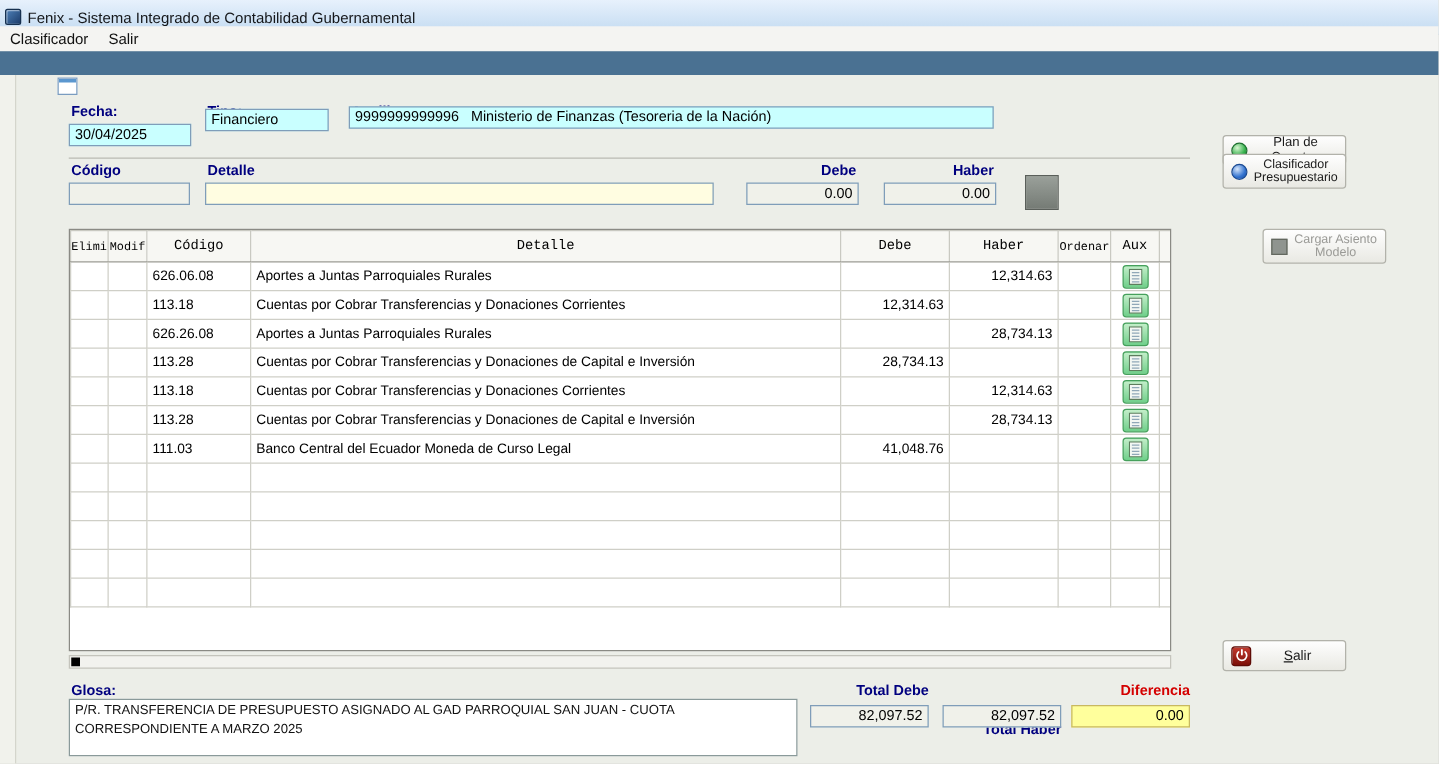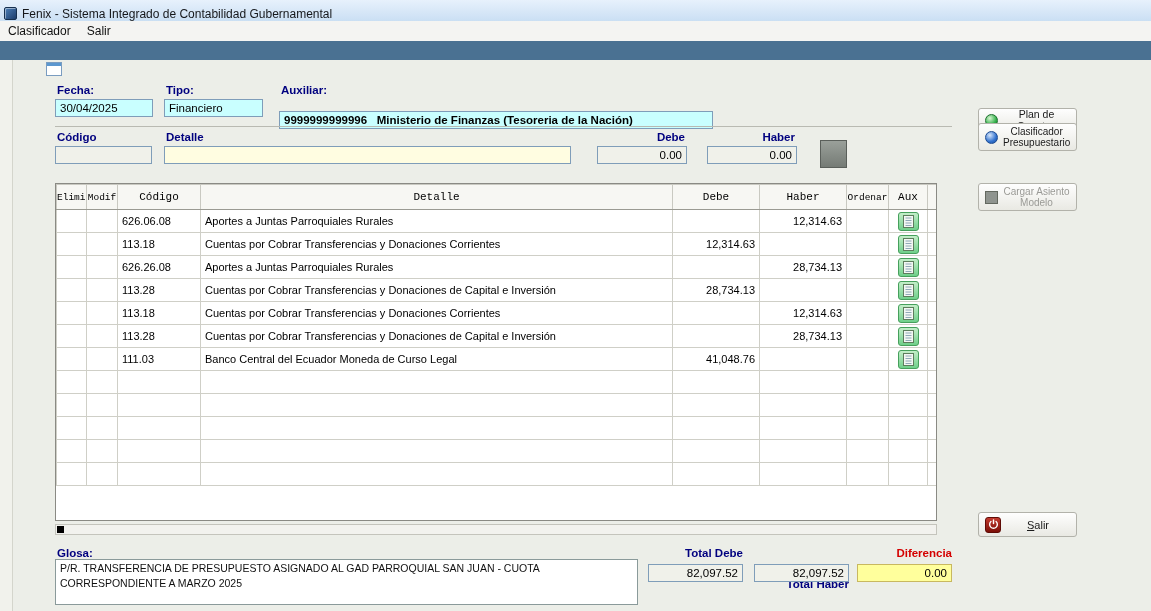--- a/index.html
+++ b/index.html
@@ -85,21 +85,21 @@
   .side-btn .two-line { line-height:1.15; font-size:10px; text-align:center; flex:1; }
   .sphere { width:13px; height:13px; border-radius:50%; flex:0 0 auto; }
   .sphere.green { background:radial-gradient(circle at 35% 30%, #d9f6d2, #35b14c 60%, #1d7a30);
     border:1px solid #1d6f2e; }
   .sphere.blue { background:radial-gradient(circle at 35% 30%, #d6e6fb, #3272cf 60%, #1b4f9e);
     border:1px solid #1b4a92; }
   .sq-gray { width:13px; height:13px; background:#8f948f; border:1px solid #63685f; flex:0 0 auto; }
   .side-btn.disabled { color:#9a9a96; }
   .btn-plan { top:108px; height:24px; }
   .btn-clasif { top:123px; height:28px; }
-  .btn-cargar { top:183px; height:28px; }
+  .btn-cargar { top:183px; height:28px;margin-left:32px; }
   .btn-salir { top:512px; height:25px; }
   .power-icon { width:16px; height:16px; border-radius:3px; background:linear-gradient(#c23a2e,#7c0f08);
     border:1px solid #5f0b06; display:flex; align-items:center; justify-content:center; flex:0 0 auto; }
   .btn-salir .label { flex:1; text-align:center; font-size:11px; }
   .btn-salir .label::first-letter { text-decoration:underline; }
 </style>
 </head>
 <body>
 
 <div id="app">
@@ -118,23 +118,23 @@
 
   <div class="left-strip"></div>
 
   <button class="tool-icon-btn">
     <span class="tool-icon"></span>
   </button>
 
   <div class="lbl" style="left:57px; top:84px;">Fecha:</div>
   <input class="inp cyan" style="left: 55px; top: 99px; width: 98px;" value="30/04/2025">
   <div class="lbl" style="left:166px; top:84px;">Tipo:</div>
-  <input class="inp cyan" style="left: 164px; top: 99px; width: 99px;" value="Financiero">
+  <input class="inp cyan" style="left: 164px; top: 87px; width: 99px;" value="Financiero">
   <div class="lbl" style="left:281px; top:84px;">Auxiliar:</div>
-  <input class="inp cyan" style="left: 279px; top: 111px; width: 434px; font-weight: bold;" value="9999999999996   Ministerio de Finanzas (Tesoreria de la Nación)">
+  <input class="inp cyan" style="left: 279px; top: 85px; width: 516px;" value="9999999999996   Ministerio de Finanzas (Tesoreria de la Nación)">
 
   <div class="separator"></div>
 
   <div class="lbl" style="left:57px; top:131px;">Código</div>
   <div class="lbl" style="left:166px; top:131px;">Detalle</div>
   <div class="lbl" style="left:597px; top:131px; width:88px; text-align:right;">Debe</div>
   <div class="lbl" style="left:707px; top:131px; width:88px; text-align:right;">Haber</div>
 
   <input class="inp gray" style="left: 55px; top: 146px; width: 97px;" value="">
   <input class="inp yellowish" style="left: 164px; top: 146px; width: 407px;" value="">

